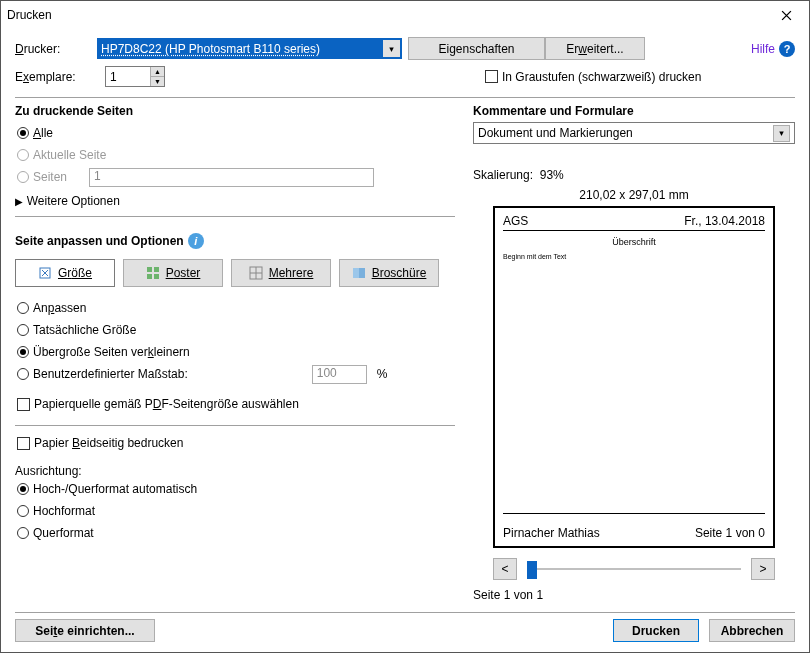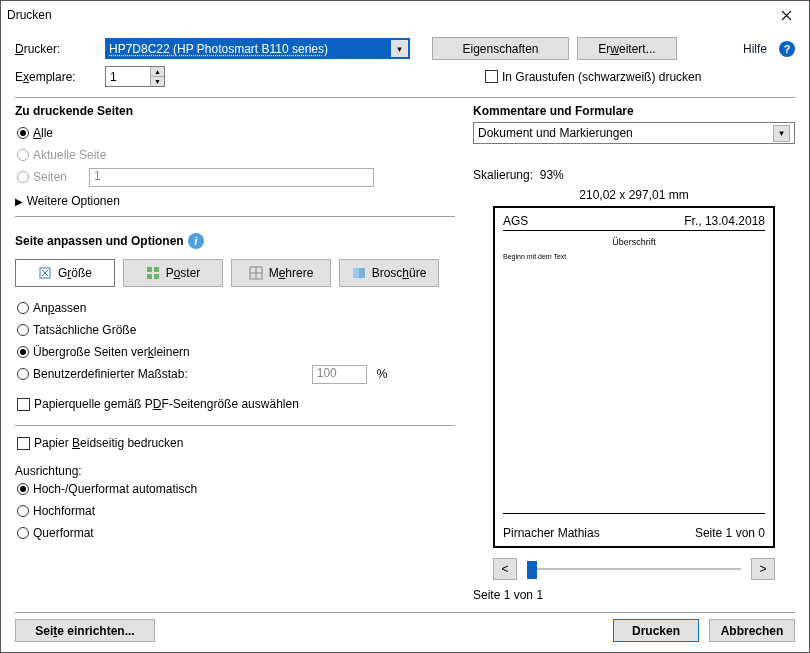--- a/index.html
+++ b/index.html
@@ -3,29 +3,29 @@
 <meta charset="utf-8">
 <style>
   * { box-sizing: border-box; font-family: "Segoe UI", Tahoma, sans-serif; font-size: 12px; }
   body { margin: 0; background: #fff; color: #000; }
   .window { width: 810px; height: 653px; border: 1px solid #555; background: #fff; display: flex; flex-direction: column; }
   .titlebar { height: 28px; display: flex; align-items: center; padding: 0 0 0 6px; }
   .titlebar-title { flex: 1; }
   .close-btn { width: 46px; height: 28px; display: flex; align-items: center; justify-content: center; }
   .close-btn svg { width: 11px; height: 11px; }
   .body { flex: 1; padding: 8px 14px 10px 14px; display: flex; flex-direction: column; }
-  .toprow { display: flex; align-items: center; gap: 8px; margin-bottom: 6px; }
+  .toprow { display: flex; align-items: center; margin-bottom: 6px; }
   .label { white-space: nowrap; }
   .printer-select { flex: 0 0 305px; height: 21px; background: #0a63c2; color: #fff; display: flex; align-items: center; padding: 0 4px; }
   .printer-select .sel-text { flex: 1; text-decoration: underline dotted; text-underline-offset: 2px; }
   .printer-select .chev { background: #e1e1e1; color: #000; width: 17px; height: 17px; display: flex; align-items: center; justify-content: center; margin: 2px -2px 2px 4px; font-size: 9px;}
   .btn { height: 23px; padding: 0 14px; background: #e1e1e1; border: 1px solid #adadad; display: inline-flex; align-items: center; justify-content: center; cursor: default; }
   .btn.default { border: 1.5px solid #0078d7; }
   .btn-wide { width: 137px; }
-  .hilfe { color: #0f172a; margin-left: auto; margin-right: 4px; }
+  .hilfe { color: #6d28d9; margin-left: auto; margin-right: 4px; }
   .help-q { width: 16px; height: 16px; border-radius: 50%; background: #0a63c2; color: #fff; display: inline-flex; align-items: center; justify-content: center; font-size: 11px; font-weight: bold; }
   .row2 { display: flex; align-items: center; gap: 8px; margin-bottom: 8px; }
   .copies-wrap { display: inline-flex; border: 1px solid #7a7a7a; height: 21px; width: 60px; }
   .copies-wrap input { border: none; padding: 0 4px; width: 44px; font-size: 12px; }
   .spinner { width: 15px; display: flex; flex-direction: column; border-left: 1px solid #adadad; }
   .spinner div { flex: 1; background: #e1e1e1; display: flex; align-items: center; justify-content: center; font-size: 7px; }
   .spinner div:first-child { border-bottom: 1px solid #adadad; }
   .greyscale { display: flex; align-items: center; gap: 4px; margin-left: 312px; }
   .chk { width: 13px; height: 13px; border: 1px solid #333; }
   .hr { border-top: 1px solid #a0a0a0; margin: 2px 0 6px 0; }
@@ -37,21 +37,21 @@
   .radio { width: 12px; height: 12px; border: 1px solid #333; border-radius: 50%; display: inline-flex; align-items: center; justify-content: center; }
   .radio.checked::after { content: ""; width: 6px; height: 6px; background: #000; border-radius: 50%; }
   .radio.disabled { border-color: #aaa; }
   .disabled { color: #9a9a9a; }
   .pages-input { height: 19px; border: 1px solid #adadad; padding: 0 4px; width: 285px; background: #fff; color: #888; margin-left: 18px;}
   .expander { display: flex; align-items: center; gap: 4px; margin: 6px 0; }
   .expander .tri { font-size: 10px; }
   .sizing-title-row { display:flex; align-items:center; gap:4px; margin:10px 0 6px 0;}
   .info-i { width:16px; height:16px; border-radius:50%; background:#4ca0e0; color:#fff; display:inline-flex; align-items:center; justify-content:center; font-size:11px; font-style:italic; font-weight:bold;}
   .tabbtns { display: flex; gap: 8px; margin: 4px 0 10px 0; }
-  .tabbtn { width: 100px; height: 28px; background: #e1e1e1; border: 1px solid #adadad; display: flex; align-items: center; justify-content: center; gap: 6px; }
+  .tabbtn { width: 100px; height: 28px; background: #e1e1e1; border: 1px solid #adadad; display: flex; align-items: center; justify-content: center; gap: 6px; text-decoration: underline; }
   .tabbtn.selected { background: #fff; border: 1px solid #7a7a7a; }
   .icon-box { width:14px; height:14px; display:inline-flex; align-items:center; justify-content:center;}
   .scale-input { height:19px; width:55px; border:1px solid #adadad; padding:0 4px; color:#888; margin-left:120px; display:inline-block;}
   .combo { height: 22px; border: 1px solid #7a7a7a; display: flex; align-items: center; padding: 0 4px; background: #fff; }
   .combo .chev2 { width: 17px; height: 17px; background: #e1e1e1; display: flex; align-items: center; justify-content: center; margin-left: auto; font-size: 9px; border:1px solid #adadad;}
   .btn-full { width: 100%; justify-content: center; }
   .preview-dim { text-align: center; margin: 6px 0 4px 0; }
   .preview-frame { flex: 1; border: 2px solid #000; margin: 0 20px; position: relative; background: #fff; display:flex; flex-direction:column; padding:6px 8px;}
   .pv-header { display:flex; justify-content:space-between; border-bottom:1px solid #000; font-size:7px; padding-bottom:2px;}
   .pv-title { text-align:center; font-size:9px; font-weight:normal; margin:6px 0;}

